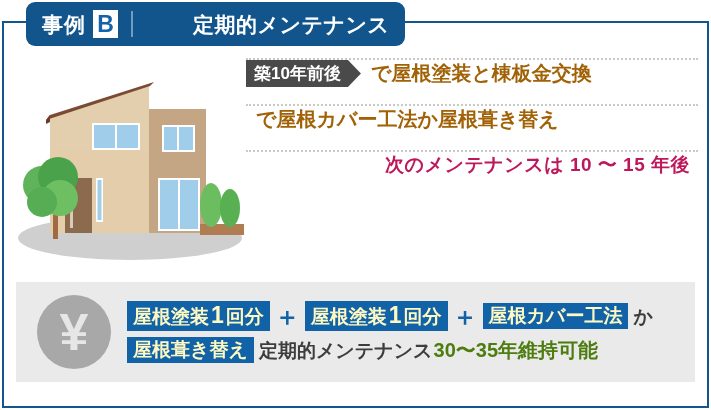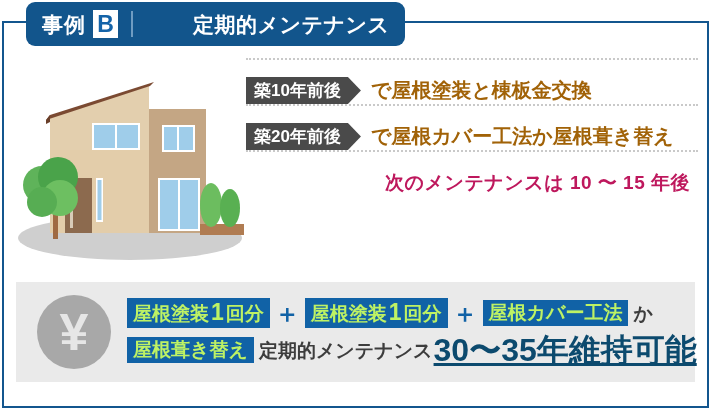--- a/index.html
+++ b/index.html
@@ -83,21 +83,21 @@
     left: 246px; top: 58px;
     width: 452px;
   }
   .rule {
     height: 1px;
     width: 100%;
     border-top: 2px dotted #c9c9c9;
   }
   .line-row {
     display: flex;
-    align-items: flex-end;
+    align-items: flex-start;
     height: 44px;
     justify-content: flex-start;
   }
   .line-row.right { justify-content: flex-end; }
 
   .tag {
     position: relative;
     background: #4a4a4a;
     color: #ffffff;
     font-size: 17px;
@@ -154,21 +154,21 @@
   }
   .panel-text {
     margin-left: 16px;
     display: flex;
     flex-direction: column;
     gap: 6px;
   }
   .panel-line { display: flex; align-items: center; }
   .chip {
     background: #1162a6;
-    color: #bef264;
+    color: #fef9c3;
     font-size: 19px;
     font-weight: bold;
     padding: 3px 6px 4px 6px;
     line-height: 1;
     display: inline-flex;
     align-items: baseline;
     white-space: nowrap;
   }
   .chip .big { font-size: 23px; font-weight: bold; padding: 0 2px; }
   .plus {
@@ -180,27 +180,26 @@
   }
   .panel-plain {
     color: #3d3d3d;
     font-size: 19px;
     font-weight: bold;
     padding-left: 5px;
     white-space: nowrap;
     line-height: 1;
   }
   .panel-blue {
-    color: #0c4a6e;
-    font-size: 32px;
+    color: #4d7c0f;
+    font-size: 20px;
     font-weight: bold;
     white-space: nowrap;
     line-height: 1;
     padding-left: 1px;
-    text-decoration: underline;
   }
 </style>
 </head>
 <body>
 
 <div id="root">
 
   <div class="frame"></div>
 
   <div class="badge">
@@ -259,21 +258,20 @@
   </div>
 
   <div class="lines">
     <div class="rule"></div>
     <div class="line-row">
       <span class="tag">築10年前後</span>
       <span class="line-text">で屋根塗装と棟板金交換</span>
     </div>
     <div class="rule"></div>
     <div class="line-row">
-      <span class="tag">築20年前後</span>
       <span class="line-text">で屋根カバー工法か屋根葺き替え</span>
     </div>
     <div class="rule"></div>
     <div class="line-row right">
       <span class="line-text-plain">次のメンテナンスは 10 〜 15 年後</span>
     </div>
   </div>
 
   <div class="panel">
     <div class="yen-circle">

